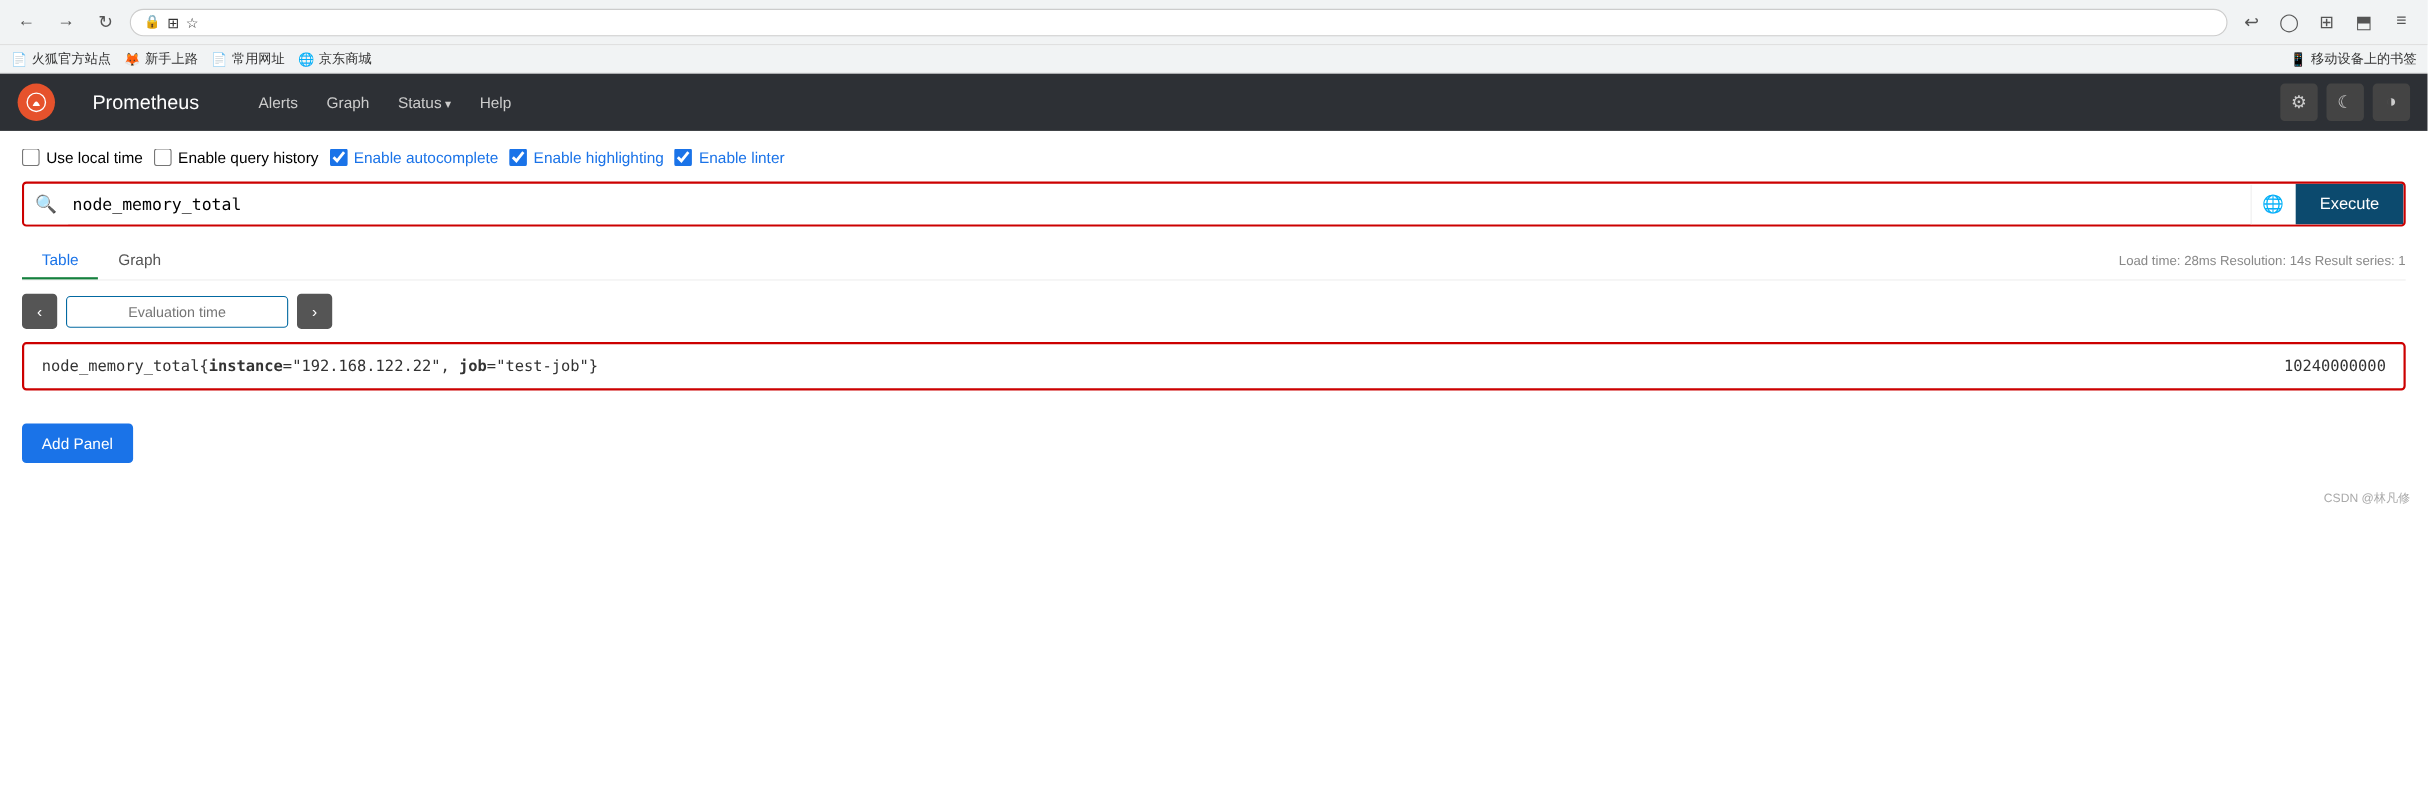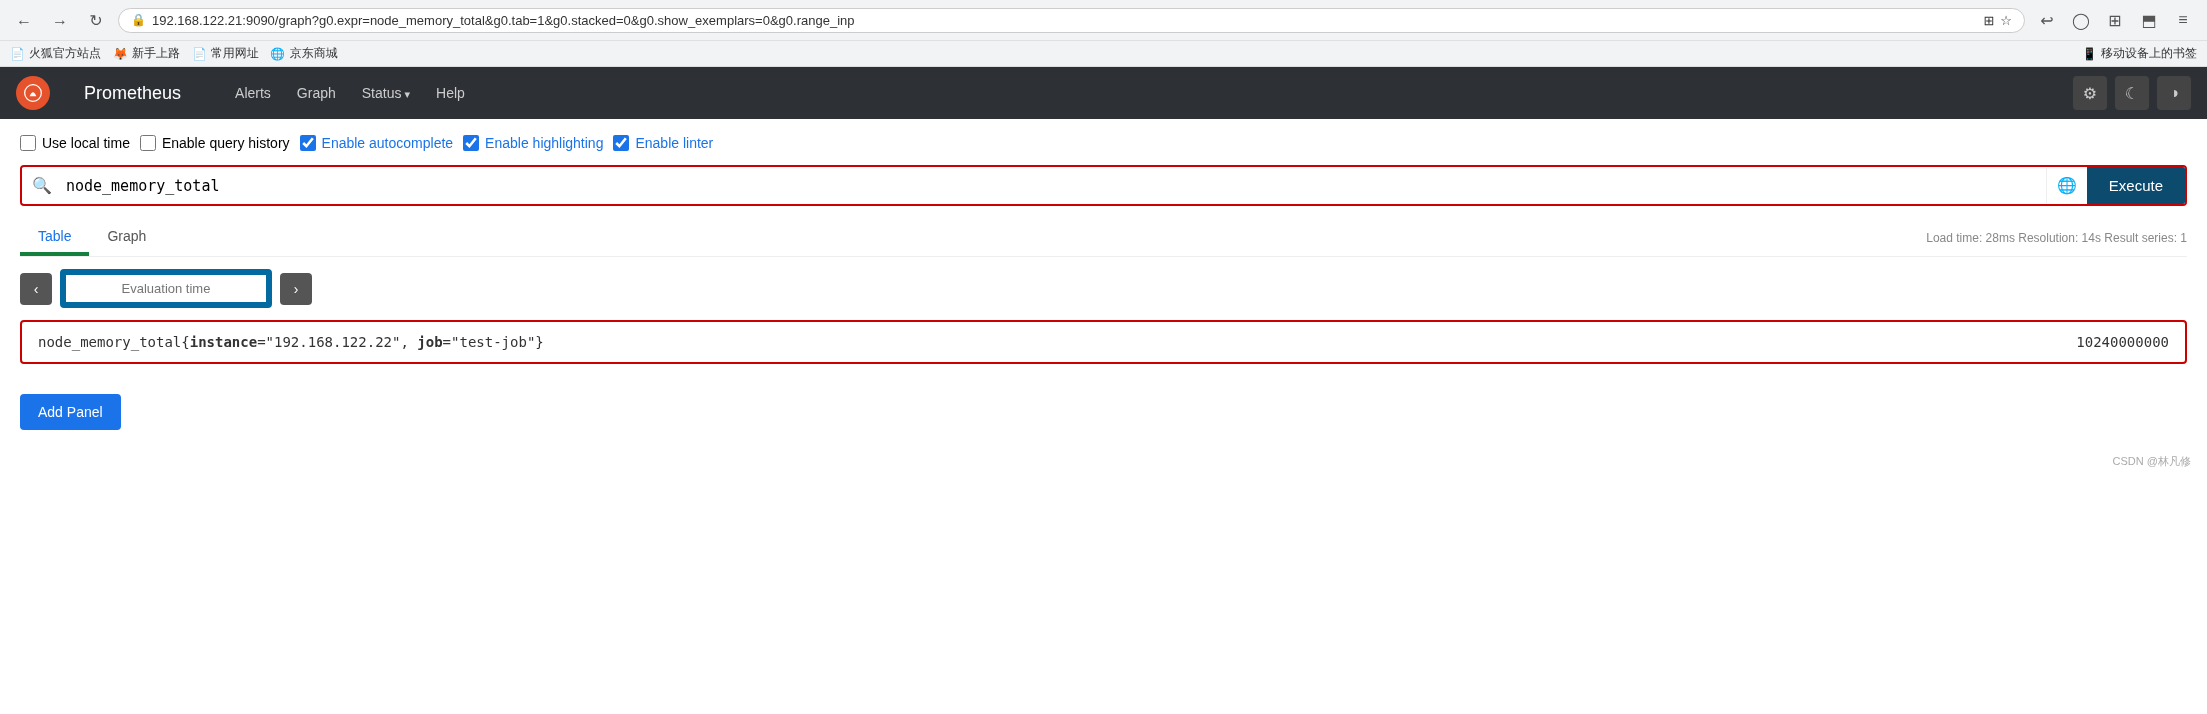--- a/index.html
+++ b/index.html
@@ -86,31 +86,31 @@
       background: #0c4a6e; color: white; border: none; padding: 10px 22px;
       font-size: 15px; cursor: pointer; font-weight: 500; white-space: nowrap;
     }
 
     
     .tab-bar { display: flex; align-items: center; justify-content: space-between; border-bottom: 1px solid #eee; margin-bottom: 12px; }
     .tabs { display: flex; gap: 0; }
     .tab {
       padding: 8px 18px; cursor: pointer; font-size: 14px; color: #555; border-bottom: 2px solid transparent;
     }
-    .tab.active { color: #1a73e8; border-bottom: 4px solid #15803d; font-weight: 500; }
+    .tab.active { color: #1a73e8; border-bottom: 2px solid #15803d; font-weight: 500; }
     .tab-meta { font-size: 12px; color: #888; padding: 8px 0; }
 
     
     .eval-row { display: flex; align-items: center; gap: 8px; margin-bottom: 12px; }
     .eval-nav-btn {
       width: 32px; height: 32px; background: #555; border: none; border-radius: 4px;
       cursor: pointer; color: white; font-size: 14px; display: flex; align-items: center; justify-content: center;
     }
     .eval-time-input {
-      padding: 6px 12px; border: 6px solid #0369a1; border-radius: 4px; font-size: 13px;
+      padding: 6px 12px; border: 1px solid #0369a1; border-radius: 4px; font-size: 13px;
       color: #777; background: #fff; min-width: 200px; text-align: center;
     }
 
     
     .result-row {
       border: 2px solid #c00; border-radius: 4px; padding: 12px 16px;
       display: flex; align-items: center; justify-content: space-between;
       font-size: 14px; font-family: monospace; margin-bottom: 14px;
     }
     .result-metric { color: #333; }
@@ -131,21 +131,20 @@
 </head>
 <body>
 
 <div class="browser-chrome">
   <div class="browser-toolbar">
     <button class="nav-btn">←</button>
     <button class="nav-btn">→</button>
     <button class="nav-btn">↻</button>
     <div class="address-bar">
       <span class="lock-icon">🔒</span>
-      <span class="address-text">192.168.122.21:9090/graph?g0.expr=node_memory_total&amp;g0.tab=1&amp;g0.stacked=0&amp;g0.show_exemplars=0&amp;g0.range_inp</span>
       <span>⊞</span>
       <span>☆</span>
     </div>
     <div class="browser-actions">
       <button class="browser-action-btn">↩</button>
       <button class="browser-action-btn">◯</button>
       <button class="browser-action-btn">⊞</button>
       <button class="browser-action-btn">⬒</button>
       <button class="browser-action-btn">≡</button>
     </div>

